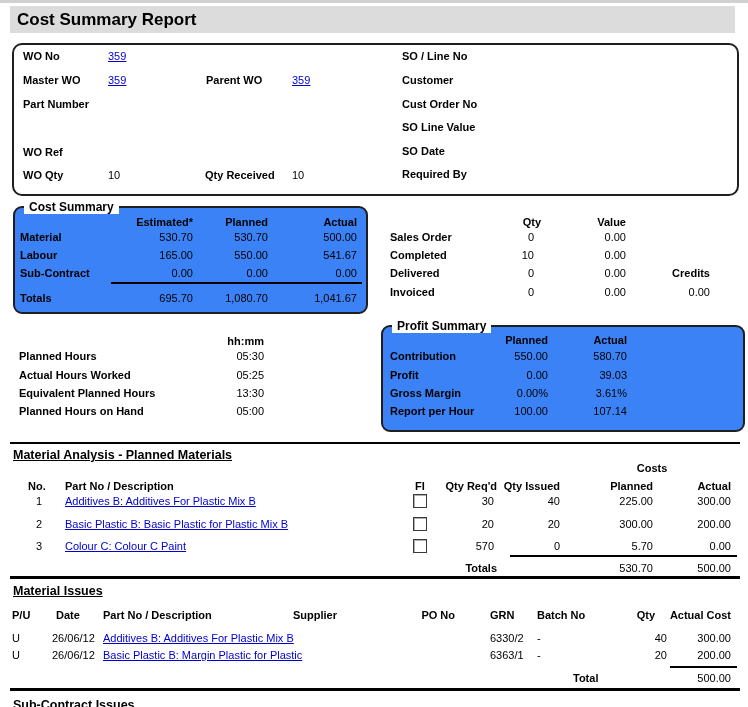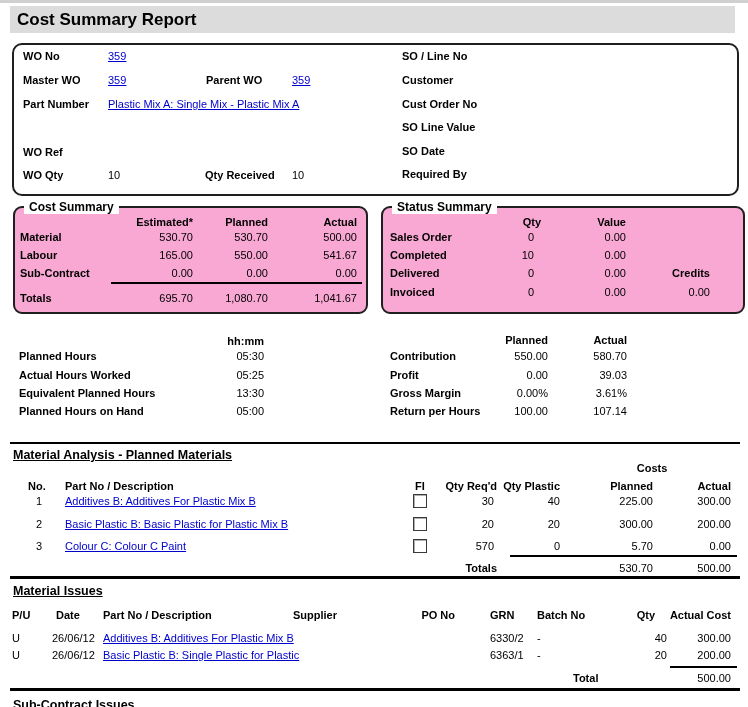--- a/index.html
+++ b/index.html
@@ -9,21 +9,21 @@
   }
   #page{position:absolute;left:0;top:0;width:672px;height:707px;}
   .abs{position:absolute;white-space:nowrap;line-height:12px;}
   .b{font-weight:bold;}
   .r{text-align:right;}
   .c{text-align:center;}
   .top-strip{position:absolute;left:0;top:0;width:748px;height:3px;background:#d0d0d0;}
   .title-bar{position:absolute;left:10px;top:6px;width:725px;height:27px;background:#dcdcdc;}
   .title-bar span{display:block;padding-left:7px;font-size:17px;font-weight:bold;line-height:27px;}
   .box{position:absolute;border:2px solid #1f1f1f;border-radius:10px;background:#fff;}
-  .group{position:absolute;border:2px solid #1f1f1f;border-radius:9px;background:#f9a8d4;}
+  .group{position:absolute;border:2px solid #1f1f1f;border-radius:9px;background:#3b82f6;}
   .legend{position:absolute;top:-7px;left:9px;background:#fff;padding:0 5px;font-weight:bold;font-size:12px;line-height:13px;}
   a.lnk{color:#0000cc;text-decoration:underline;cursor:pointer;}
   .rule{position:absolute;background:#000;}
   .heading{position:absolute;font-weight:bold;font-size:12.5px;text-decoration:underline;white-space:nowrap;line-height:14px;}
   .cb{position:absolute;width:12px;height:12px;background:#fff;border:1px solid #3a3a3a;box-shadow:inset 1px 1px 0 rgba(130,130,130,0.65);}
 </style>
 </head>
 <body>
 
 <div id="page">
@@ -35,21 +35,20 @@
 
   <div class="box" style="left:12px;top:43px;width:723px;height:149px;"></div>
 
   <span class="abs b" style="left:23px;top:50px;">WO No</span>
   <a class="abs lnk" style="left:108px;top:50px;">359</a>
   <span class="abs b" style="left:23px;top:74px;">Master WO</span>
   <a class="abs lnk" style="left:108px;top:74px;">359</a>
   <span class="abs b" style="left:206px;top:74px;">Parent WO</span>
   <a class="abs lnk" style="left:292px;top:74px;">359</a>
   <span class="abs b" style="left:23px;top:98px;">Part Number</span>
-  <a class="abs lnk" style="left:108px;top:98px;">Plastic Mix A: Single Mix - Plastic Mix A</a>
   <span class="abs b" style="left:23px;top:146px;">WO Ref</span>
   <span class="abs b" style="left:23px;top:169px;">WO Qty</span>
   <span class="abs" style="left:108px;top:169px;">10</span>
   <span class="abs b" style="left:205px;top:169px;">Qty Received</span>
   <span class="abs" style="left:292px;top:169px;">10</span>
 
   <span class="abs b" style="left:402px;top:50px;">SO / Line No</span>
   <span class="abs b" style="left:402px;top:74px;">Customer</span>
   <span class="abs b" style="left:402px;top:98px;">Cust Order No</span>
   <span class="abs b" style="left:402px;top:121px;">SO Line Value</span>
@@ -77,23 +76,20 @@
   <span class="abs r" style="left:100px;top:267px;width:93px;">0.00</span>
   <span class="abs r" style="left:175px;top:267px;width:93px;">0.00</span>
   <span class="abs r" style="left:262px;top:267px;width:95px;">0.00</span>
 
   <div class="rule" style="left:111px;top:282px;width:251px;height:2px;"></div>
   <span class="abs b" style="left:20px;top:292px;">Totals</span>
   <span class="abs r" style="left:100px;top:292px;width:93px;">695.70</span>
   <span class="abs r" style="left:175px;top:292px;width:93px;">1,080.70</span>
   <span class="abs r" style="left:262px;top:292px;width:95px;">1,041.67</span>
 
-  <div class="group" style="left:381px;top:206px;width:360px;height:104px;">
-    <span class="legend">Status Summary</span>
-  </div>
   <span class="abs b r" style="left:480px;top:216px;width:61px;">Qty</span>
   <span class="abs b r" style="left:558px;top:216px;width:68px;">Value</span>
 
   <span class="abs b" style="left:390px;top:231px;">Sales Order</span>
   <span class="abs r" style="left:480px;top:231px;width:54px;">0</span>
   <span class="abs r" style="left:558px;top:231px;width:68px;">0.00</span>
 
   <span class="abs b" style="left:390px;top:249px;">Completed</span>
   <span class="abs r" style="left:480px;top:249px;width:54px;">10</span>
   <span class="abs r" style="left:558px;top:249px;width:68px;">0.00</span>
@@ -112,45 +108,48 @@
 
   <span class="abs b" style="left:19px;top:350px;">Planned Hours</span>
   <span class="abs r" style="left:190px;top:350px;width:74px;">05:30</span>
   <span class="abs b" style="left:19px;top:369px;">Actual Hours Worked</span>
   <span class="abs r" style="left:190px;top:369px;width:74px;">05:25</span>
   <span class="abs b" style="left:19px;top:387px;">Equivalent Planned Hours</span>
   <span class="abs r" style="left:190px;top:387px;width:74px;">13:30</span>
   <span class="abs b" style="left:19px;top:405px;">Planned Hours on Hand</span>
   <span class="abs r" style="left:190px;top:405px;width:74px;">05:00</span>
 
+  <div class="group" style="left:381px;top:325px;width:360px;height:103px;">
+    <span class="legend">Profit Summary</span>
+  </div>
   <span class="abs b r" style="left:478px;top:334px;width:70px;">Planned</span>
   <span class="abs b r" style="left:557px;top:334px;width:70px;">Actual</span>
 
   <span class="abs b" style="left:390px;top:350px;">Contribution</span>
   <span class="abs r" style="left:478px;top:350px;width:70px;">550.00</span>
   <span class="abs r" style="left:557px;top:350px;width:70px;">580.70</span>
   <span class="abs b" style="left:390px;top:369px;text-align:right;">Profit</span>
   <span class="abs r" style="left:478px;top:369px;width:70px;">0.00</span>
   <span class="abs r" style="left:557px;top:369px;width:70px;">39.03</span>
   <span class="abs b" style="left:390px;top:387px;">Gross Margin</span>
   <span class="abs r" style="left:478px;top:387px;width:70px;">0.00%</span>
   <span class="abs r" style="left:557px;top:387px;width:70px;">3.61%</span>
-  <span class="abs b" style="left:390px;top:405px;">Return per Hours</span>
+  <span class="abs b" style="left:390px;top:405px;">Report per Hour</span>
   <span class="abs r" style="left:478px;top:405px;width:70px;">100.00</span>
   <span class="abs r" style="left:557px;top:405px;width:70px;">107.14</span>
 
   <div class="rule" style="left:10px;top:442px;width:730px;height:2px;"></div>
   <div class="heading" style="left:13px;top:448px;">Material Analysis - Planned Materials</div>
   <span class="abs b c" style="left:622px;top:462px;width:60px;">Costs</span>
 
   <span class="abs b" style="left:28px;top:480px;">No.</span>
   <span class="abs b" style="left:65px;top:480px;">Part No / Description</span>
   <span class="abs b" style="left:415px;top:480px;">FI</span>
   <span class="abs b r" style="left:420px;top:480px;width:77px;">Qty Req'd</span>
-  <span class="abs b r" style="left:500px;top:480px;width:60px;">Qty Plastic</span>
+  <span class="abs b r" style="left:500px;top:480px;width:60px;">Qty Issued</span>
   <span class="abs b r" style="left:585px;top:480px;width:68px;">Planned</span>
   <span class="abs b r" style="left:660px;top:480px;width:71px;">Actual</span>
 
   <span class="abs r" style="left:28px;top:495px;width:14px;">1</span>
   <a class="abs lnk" style="left:65px;top:495px;">Additives B: Additives For Plastic Mix B</a>
   <div class="cb" style="left:413px;top:494px;"></div>
   <span class="abs r" style="left:420px;top:495px;width:74px;">30</span>
   <span class="abs r" style="left:500px;top:495px;width:60px;">40</span>
   <span class="abs r" style="left:585px;top:495px;width:68px;">225.00</span>
   <span class="abs r" style="left:660px;top:495px;width:71px;">300.00</span>
@@ -192,21 +191,21 @@
   <span class="abs" style="left:12px;top:632px;">U</span>
   <span class="abs" style="left:52px;top:632px;">26/06/12</span>
   <a class="abs lnk" style="left:103px;top:632px;">Additives B: Additives For Plastic Mix B</a>
   <span class="abs" style="left:490px;top:632px;">6330/2</span>
   <span class="abs" style="left:537px;top:632px;">-</span>
   <span class="abs r" style="left:600px;top:632px;width:67px;">40</span>
   <span class="abs r" style="left:660px;top:632px;width:71px;">300.00</span>
 
   <span class="abs" style="left:12px;top:649px;">U</span>
   <span class="abs" style="left:52px;top:649px;">26/06/12</span>
-  <a class="abs lnk" style="left:103px;top:649px;">Basic Plastic B: Single Plastic for Plastic</a>
+  <a class="abs lnk" style="left:103px;top:649px;">Basic Plastic B: Margin Plastic for Plastic</a>
   <span class="abs" style="left:490px;top:649px;">6363/1</span>
   <span class="abs" style="left:537px;top:649px;">-</span>
   <span class="abs r" style="left:600px;top:649px;width:67px;">20</span>
   <span class="abs r" style="left:660px;top:649px;width:71px;">200.00</span>
 
   <div class="rule" style="left:670px;top:666px;width:67px;height:2px;"></div>
   <span class="abs b" style="left:573px;top:672px;">Total</span>
   <span class="abs r" style="left:660px;top:672px;width:71px;">500.00</span>
 
   <div class="rule" style="left:10px;top:688px;width:730px;height:3px;"></div>

